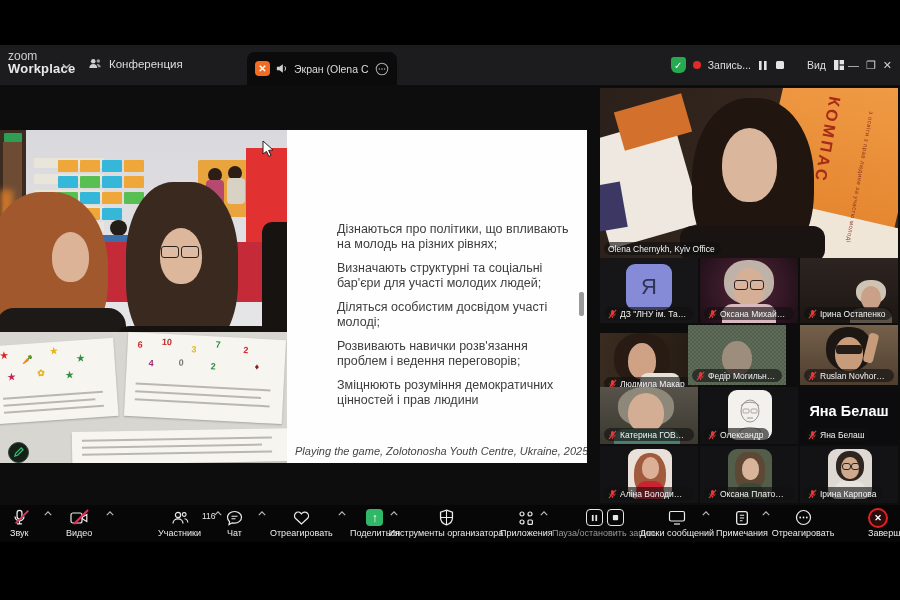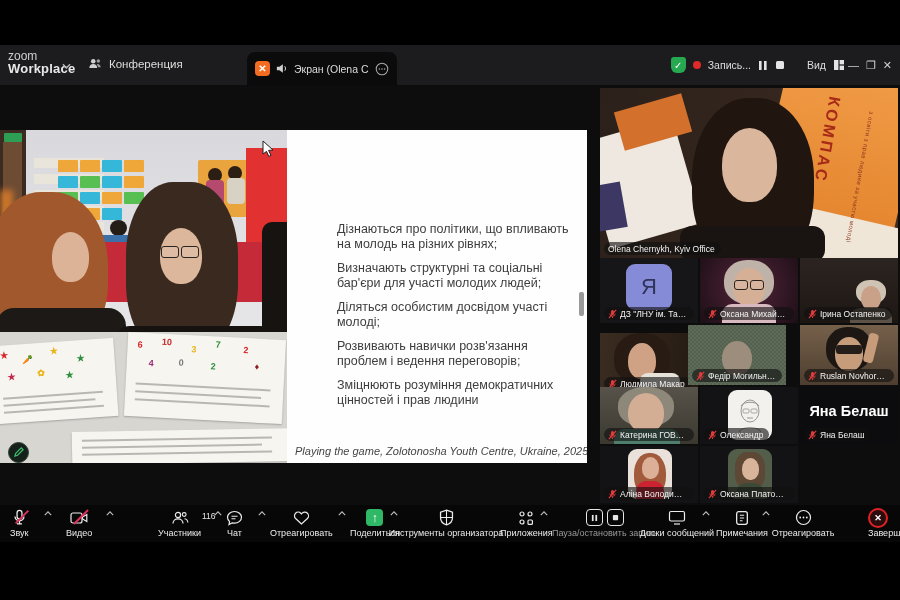--- a/index.html
+++ b/index.html
@@ -457,20 +457,37 @@
       </div>
       <div class="pill">
           <svg class="micoff" width="9" height="10" viewBox="0 0 10 11">
             <path d="M5 1a1.7 1.7 0 0 1 1.7 1.7V5A1.7 1.7 0 0 1 5 6.8 1.7 1.7 0 0 1 3.3 5V2.7A1.7 1.7 0 0 1 5 1z" fill="#e23b3b"></path>
             <path d="M2 5a3 3 0 0 0 6 0M5 8v2" stroke="#e23b3b" stroke-width="1" fill="none"></path>
             <line x1="1" y1="10" x2="9" y2="1" stroke="#e23b3b" stroke-width="1.3"></line>
           </svg>
           <span>Оксана Платонова</span>
         </div>
     </div>
+    <div class="abs tile" style="left:800px;top:361px;width:98px;height:57px;background:#131315">
+      <div class="avatar-sq" style="left:28px;top:3px;width:44px;height:50px;background:#ded9d2;overflow:hidden">
+        <div class="sil-hair" style="left:8px;top:2px;width:28px;height:30px;background:#2e2520"></div>
+        <div class="sil-face" style="left:13px;top:8px;width:18px;height:22px;background:#d0a98d"></div>
+        <div class="glass" style="left:14px;top:14px;width:7px;height:5px;border-width:1px"></div>
+        <div class="glass" style="left:23px;top:14px;width:7px;height:5px;border-width:1px"></div>
+        <div class="sil-body" style="left:6px;top:32px;width:32px;height:18px;background:#e7e3de"></div>
+      </div>
+      <div class="pill">
+          <svg class="micoff" width="9" height="10" viewBox="0 0 10 11">
+            <path d="M5 1a1.7 1.7 0 0 1 1.7 1.7V5A1.7 1.7 0 0 1 5 6.8 1.7 1.7 0 0 1 3.3 5V2.7A1.7 1.7 0 0 1 5 1z" fill="#e23b3b"></path>
+            <path d="M2 5a3 3 0 0 0 6 0M5 8v2" stroke="#e23b3b" stroke-width="1" fill="none"></path>
+            <line x1="1" y1="10" x2="9" y2="1" stroke="#e23b3b" stroke-width="1.3"></line>
+          </svg>
+          <span>Ірина Карпова</span>
+        </div>
+    </div>
   </div>
 
   <div class="abs" id="toolbar">
 
     <div class="tb" style="left:10px">
       <div class="ic">
         <svg width="15" height="17" viewBox="0 0 14 16">
             <path d="M7 1.2A2.3 2.3 0 0 1 9.3 3.5v3.6a2.3 2.3 0 0 1-4.6 0V3.5A2.3 2.3 0 0 1 7 1.2z" fill="none" stroke="#ececec" stroke-width="1.2"></path>
             <path d="M2.8 7a4.2 4.2 0 0 0 8.4 0M7 11.4V14M4.6 14h4.8" stroke="#ececec" stroke-width="1.2" fill="none"></path>
           </svg>

